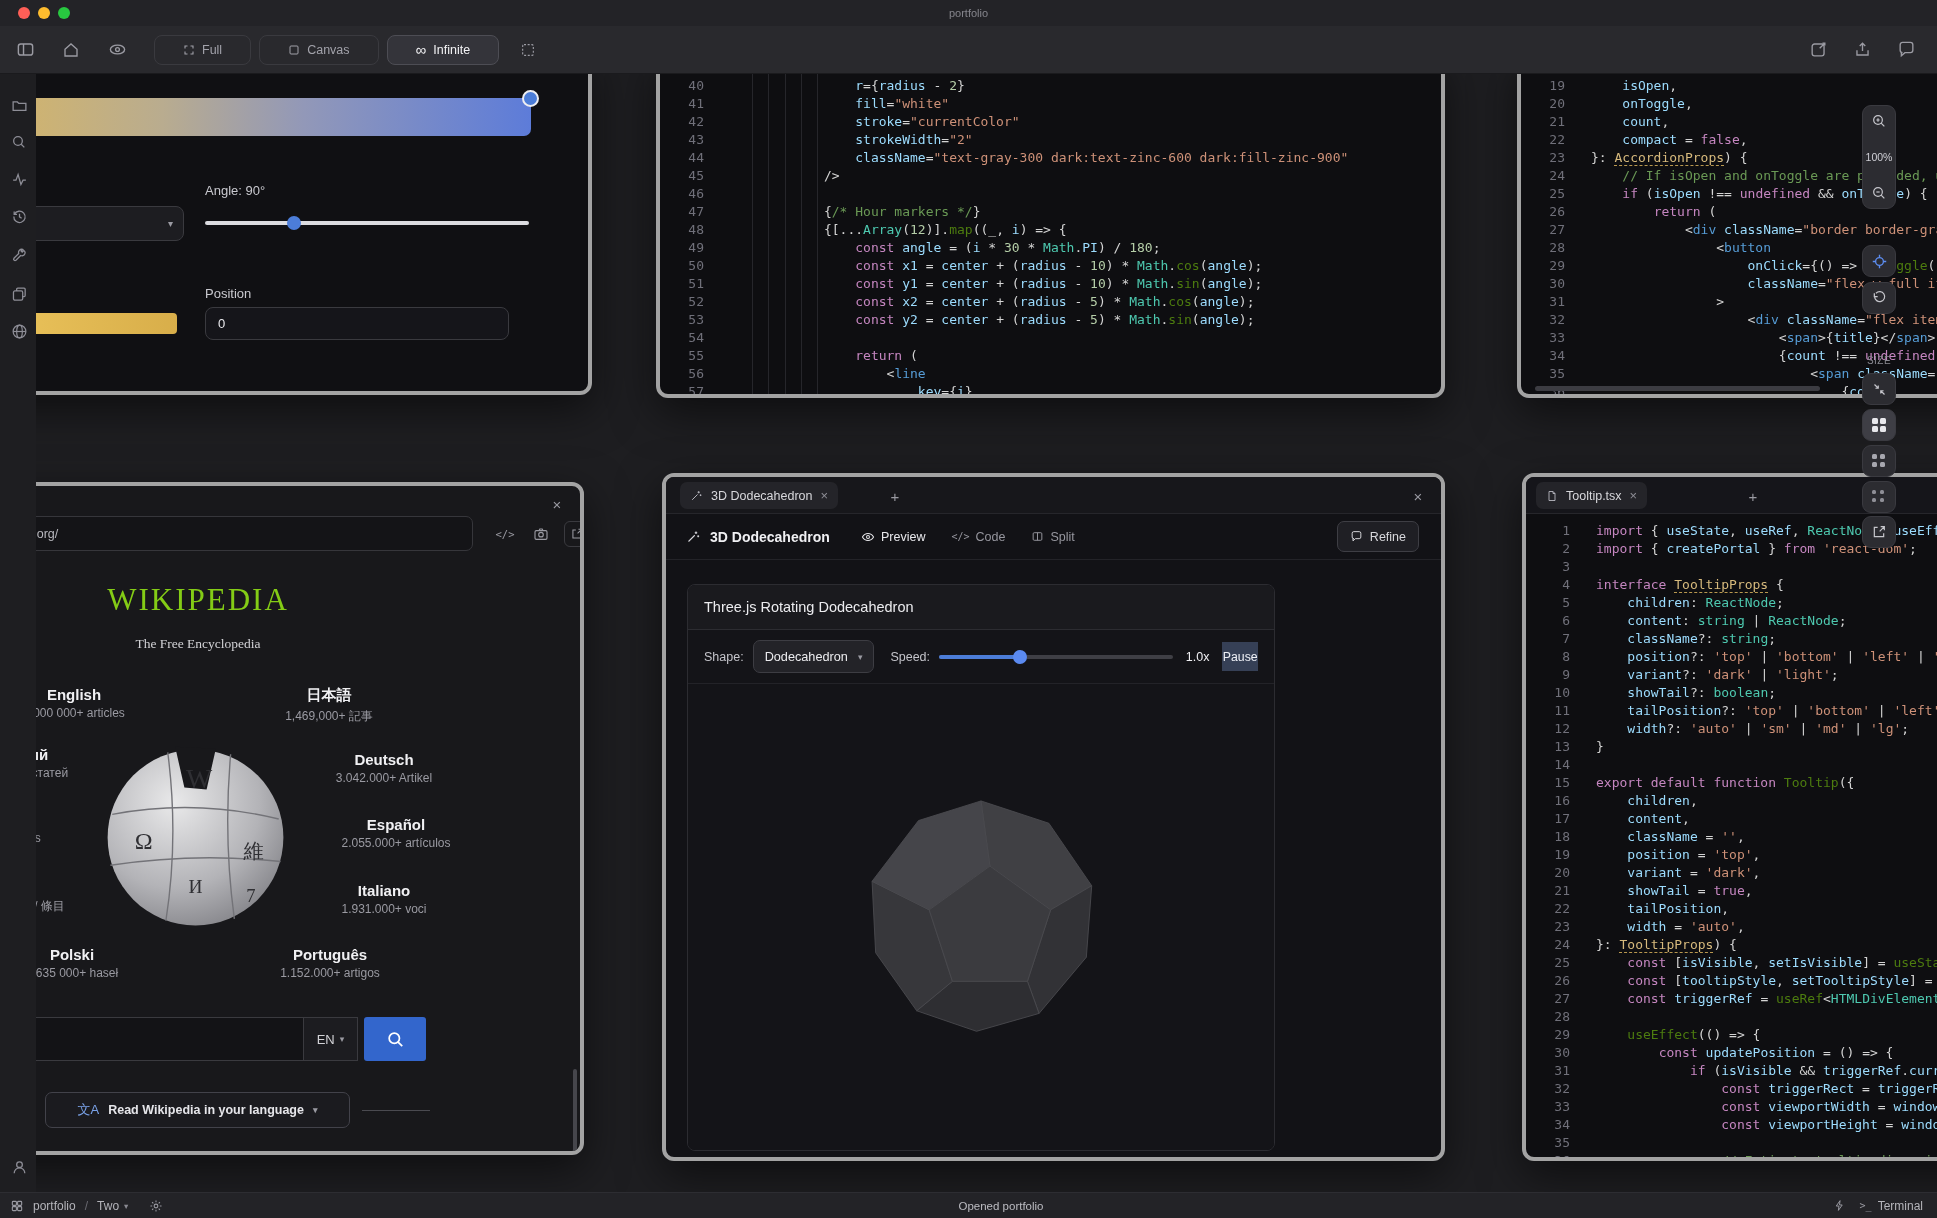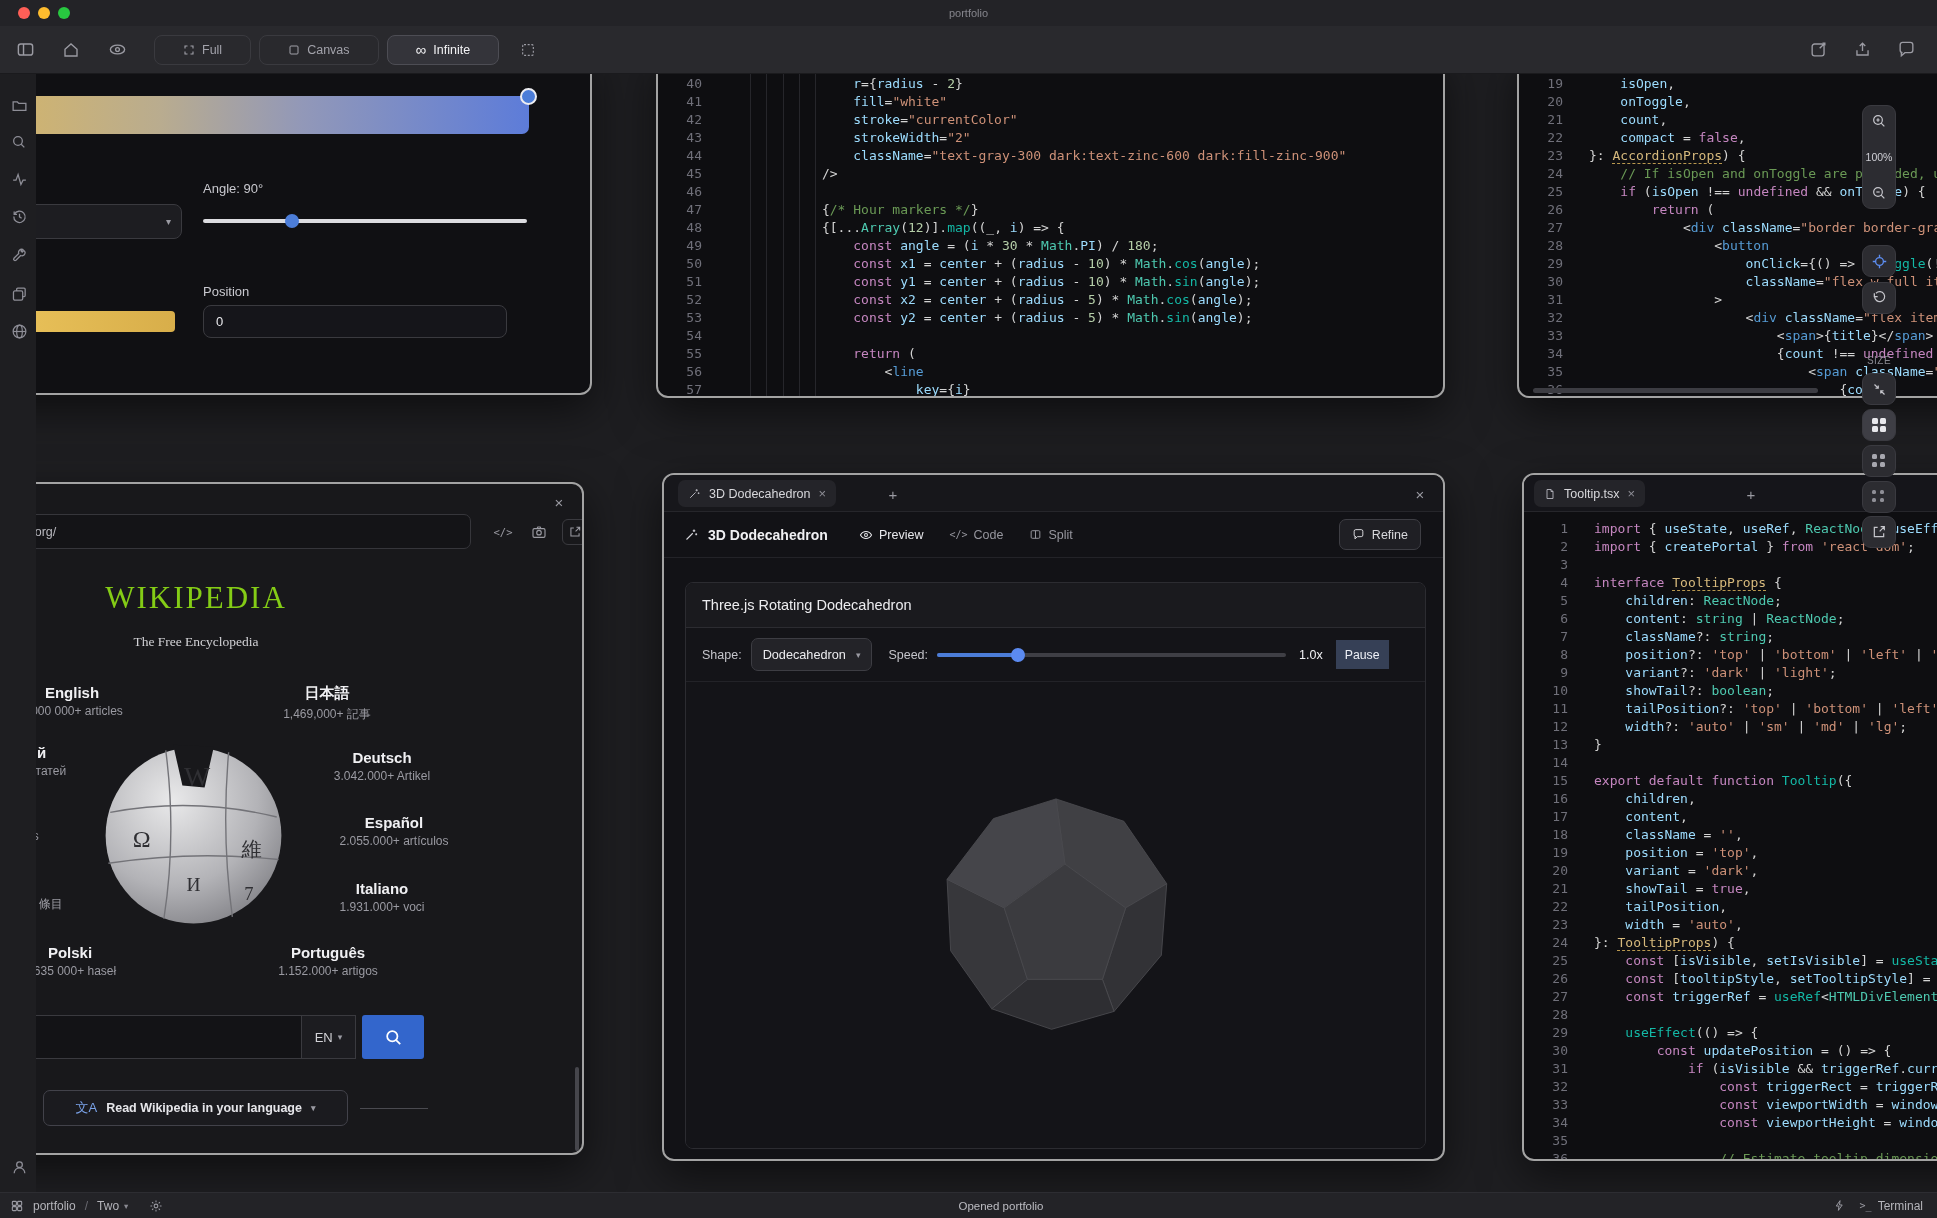--- a/index.html
+++ b/index.html
@@ -17,28 +17,28 @@
   .chips{display:flex;align-items:center;gap:8px;margin-left:22px;}
   .chip{display:flex;align-items:center;gap:7px;height:30px;padding:0 28px;border:1px solid #3a3a3f;border-radius:8px;font-size:12.5px;color:#a2a2aa;background:transparent;}
   .chip.active{background:#34343a;border-color:#4d4d54;color:#f2f2f4;}
   .chip .inf{font-size:15px;line-height:1;}
   .tb-right{position:absolute;right:16px;display:flex;align-items:center;gap:14px;}
   
   .leftrail{position:absolute;top:74px;left:0;width:36px;bottom:26px;background:#1e1e21;z-index:15;}
   .rail-btn{position:absolute;left:9px;width:20px;height:20px;display:flex;align-items:center;justify-content:center;color:#8e8e97;}
   
   .canvas{position:absolute;top:74px;left:36px;right:0;bottom:26px;overflow:hidden;background:#1e1e21;}
-  .win{position:absolute;background:#0e0e11;border:2px solid #a3a3a3;border-radius:12px;box-shadow:0 14px 44px rgba(0,0,0,.55);overflow:hidden;padding-left:24px;}
+  .win{position:absolute;background:#0e0e11;border:4px solid #a3a3a3;border-radius:12px;box-shadow:0 14px 44px rgba(0,0,0,.55);overflow:hidden;padding-left:24px;}
   
   .code{font-family:"DejaVu Sans Mono","Liberation Mono",monospace;font-size:13px;line-height:18px;white-space:pre;color:#d4d4d4;}
   .code-line{height:18px;}
   .ln{display:inline-block;width:44px;text-align:right;color:#70707a;}
   .lc{display:inline-block;padding-left:26px;}
   .tok-k{color:#c586c0;} .tok-s{color:#ce9178;} .tok-n{color:#b5cea8;} .tok-c{color:#6a9955;}
-  .tok-v{color:#9cdcfe;} .tok-t{color:#4ec9b0;} .tok-f{color:#14b8a6;} .tok-p{color:#d4d4d4;}
+  .tok-v{color:#9cdcfe;} .tok-t{color:#4ec9b0;} .tok-f{color:#4d7c0f;} .tok-p{color:#d4d4d4;}
   .tok-a{color:#9cdcfe;} .tok-g{color:#569cd6;}
   .tok-u{color:#d7ba7d;border-bottom:1px dashed #b9984f;}
   .indent-guides{position:absolute;top:0;bottom:0;left:92px;width:68px;background:repeating-linear-gradient(to right,#26262b 0 1px,transparent 1px 16.3px);pointer-events:none;}
   
   .w1{left:-96px;top:-20px;width:652px;height:341px;background:#101013;}
   .grad-bar{position:absolute;left:20px;top:40px;width:567px;height:38px;border-radius:7px;background:linear-gradient(90deg,#d9b763 0%,#b9ac8f 35%,#9298b8 60%,#5d7cd9 100%);}
   .grad-handle{position:absolute;left:578px;top:32px;width:17px;height:17px;border-radius:50%;background:#4c7dd8;border:2.5px solid #ededf1;}
   .w1 .lbl{position:absolute;font-size:13px;color:#c9c9cf;}
   .dd{position:absolute;background:#1d1d21;border:1px solid #3a3a3f;border-radius:8px;display:flex;align-items:center;}
   .dd .chev{position:absolute;right:10px;color:#9a9aa2;font-size:10px;}
@@ -77,21 +77,21 @@
   .tab{position:absolute;left:14px;top:5px;height:27px;background:#242429;border-radius:7px;display:flex;align-items:center;gap:8px;padding:0 10px;font-size:12.5px;color:#d8d8dc;}
   .tab .x{color:#8e8e96;font-size:13px;}
   .newtab{position:absolute;top:8px;width:22px;height:22px;display:flex;align-items:center;justify-content:center;color:#9a9aa2;font-size:15px;border-radius:5px;}
   .w5-close{position:absolute;right:12px;top:8px;width:22px;height:22px;display:flex;align-items:center;justify-content:center;color:#9a9aa2;font-size:15px;}
   .w5-header{position:absolute;left:0;right:0;top:37px;height:46px;border-bottom:1px solid #232328;display:flex;align-items:center;}
   .w5-title{display:flex;align-items:center;gap:9px;padding-left:20px;font-size:14px;font-weight:bold;color:#f0f0f3;}
   .viewnav{position:absolute;left:195px;display:flex;align-items:center;gap:26px;font-size:12.5px;}
   .viewnav .vn{display:flex;align-items:center;gap:6px;color:#96969e;}
   .viewnav .vn.active{color:#e8e8ec;}
   .refine{position:absolute;right:22px;height:31px;padding:0 12px;border:1px solid #3e3e44;border-radius:7px;background:#1f1f24;display:flex;align-items:center;gap:7px;font-size:12.5px;color:#d8d8dc;}
-  .panel{position:absolute;left:21px;width:741px;top:107px;height:567px;border:1px solid #2c2c31;border-radius:8px;display:flex;flex-direction:column;overflow:hidden;}
+  .panel{position:absolute;left:21px;width:588px;top:107px;height:567px;border:1px solid #2c2c31;border-radius:8px;display:flex;flex-direction:column;overflow:hidden;}
   .panel-head{height:45px;background:#1a1a1e;border-bottom:1px solid #2c2c31;display:flex;align-items:center;padding-left:16px;font-size:14.5px;color:#ececef;}
   .controls{height:54px;display:flex;align-items:center;padding:0 16px;font-size:12.5px;color:#c4c4ca;border-bottom:1px solid #232328;background:#141418;}
   .sel{height:33px;background:#232328;border:1px solid #3d3d43;border-radius:7px;display:flex;align-items:center;gap:10px;padding:0 11px;font-size:12.7px;color:#ececef;margin-left:9px;}
   .speed-track{position:relative;width:349px;height:4px;border-radius:2px;background:#3f3f45;margin-left:9px;}
   .speed-fill{position:absolute;left:0;top:0;bottom:0;width:81px;border-radius:2px;background:#4c7dd8;}
   .speed-thumb{position:absolute;left:74px;top:-5px;width:14px;height:14px;border-radius:50%;background:#5b8af0;}
   .speed-val{margin-left:13px;color:#f0f0f3;}
   .pause{margin-left:13px;width:53px;height:29px;border-radius:0;background:#364056;color:#eef0f6;font-size:12.3px;display:flex;align-items:center;justify-content:center;}
   .stage{flex:1;background:#141418;display:flex;align-items:center;justify-content:center;}
   

